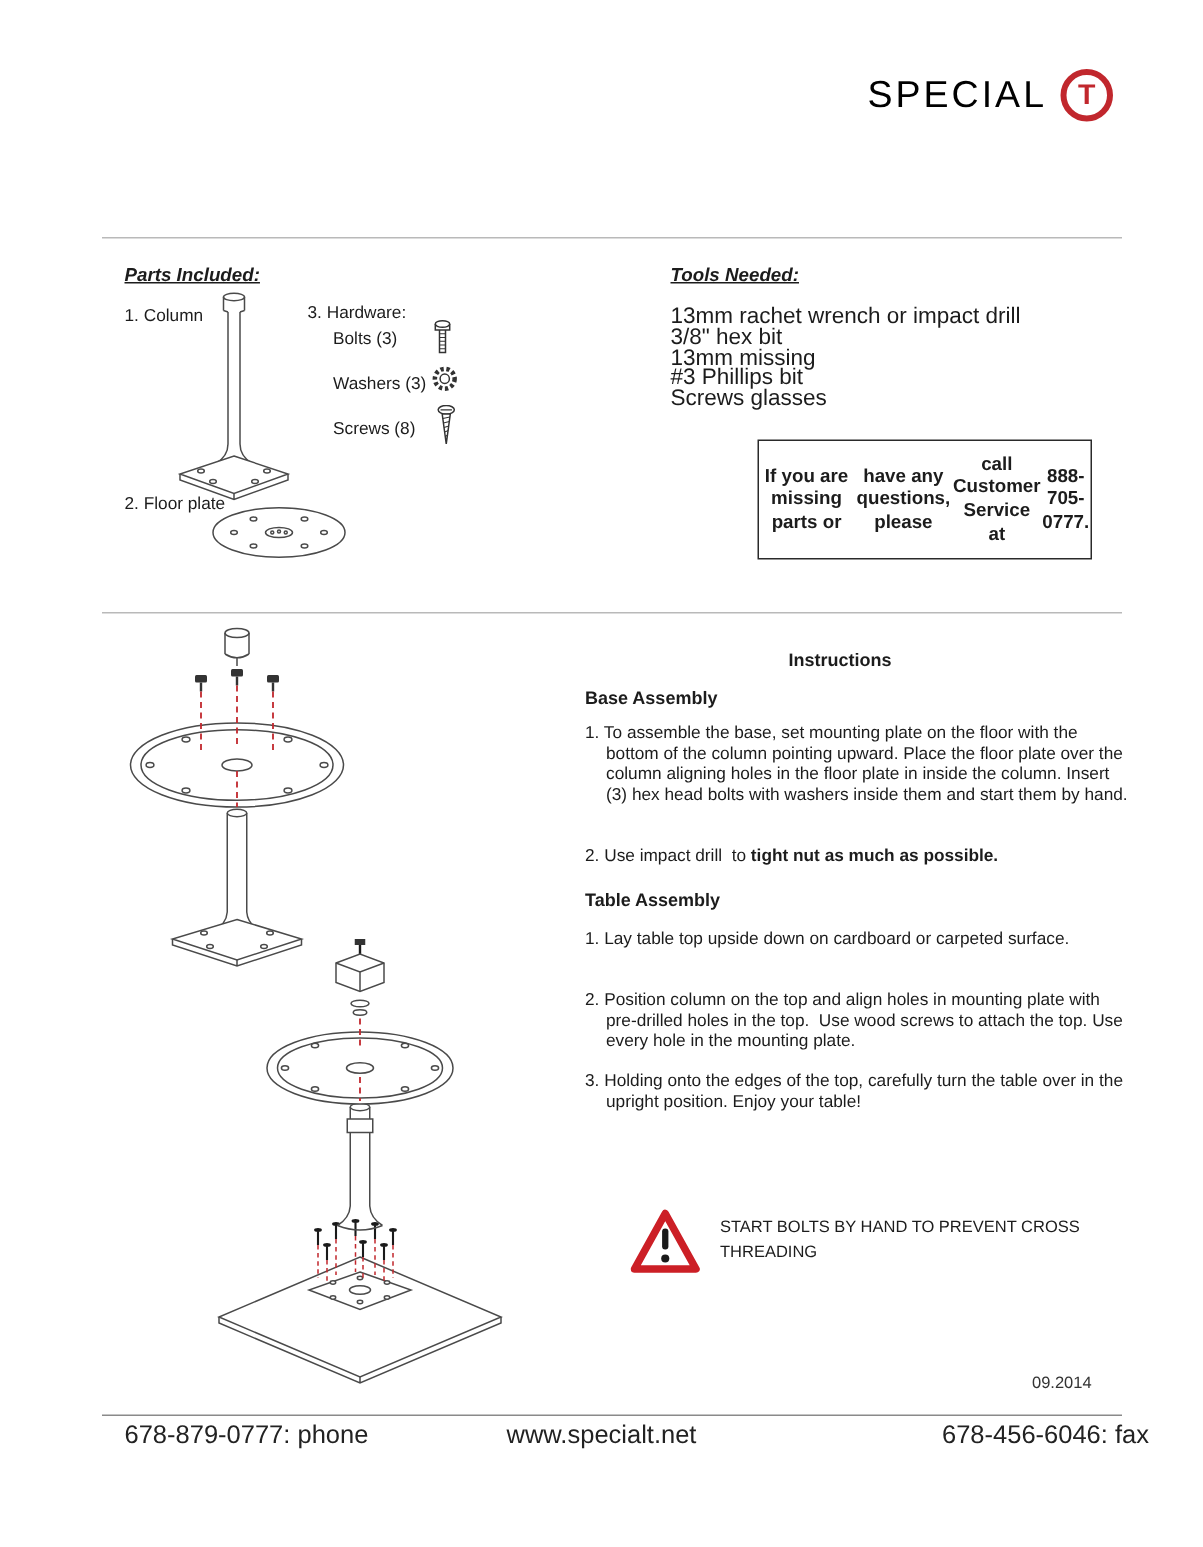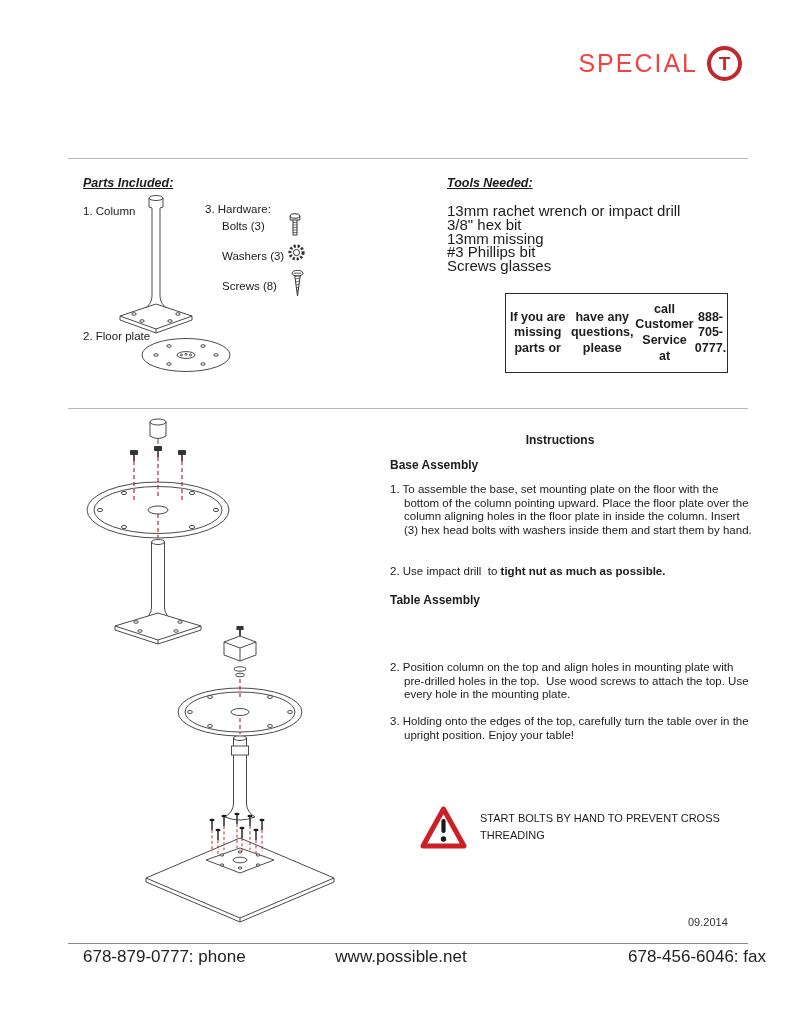--- a/index.html
+++ b/index.html
@@ -6,21 +6,21 @@
   .page {
     position:relative; width:802px; height:1031px; margin:0 auto;
     background:#ffffff; overflow:hidden;
     font-family:"Liberation Sans", sans-serif; color:#1c1c1c;
   }
   .abs { position:absolute; }
   .rule { position:absolute; left:68px; width:680px; border-top:1px solid #b9b9b9; }
 
   
   .logo { position:absolute; top:46px; right:60px; display:flex; align-items:center; gap:9px; }
-  .logo-brand { font-size:25px; letter-spacing:2px; color:#ef4444; font-weight:400; }
+  .logo-brand { font-size:25px; letter-spacing:2px; color:#000000; font-weight:400; }
   .logo-circle { width:27px; height:27px; border:4px solid #c1272d; border-radius:50%;
     display:flex; align-items:center; justify-content:center;
     color:#c1272d; font-weight:bold; font-size:19px; line-height:1; }
 
   .title { position:absolute; top:107px; left:0; width:100%; text-align:center;
     font-size:19px; font-weight:bold; font-style:italic; white-space:pre; }
 
   .sec-heading { font-size:12.5px; font-weight:bold; font-style:italic; text-decoration:underline; }
   .body-text { font-size:11.5px; line-height:13.6px; }
 
@@ -252,32 +252,33 @@
     </g>
   </svg>
 
   <div class="abs" style="left:390px; top:433px; width:340px; text-align:center; font-weight:bold; font-size:12px;">Instructions</div>
 
   <div class="mini-heading" style="top:458px;">Base Assembly</div>
   <div class="step" style="top:483px;">1. To assemble the base, set mounting plate on the floor with the bottom of the column pointing upward. Place the floor plate over the column aligning holes in the floor plate in inside the column. Insert (3) hex head bolts with washers inside them and start them by hand.</div>
   <div class="step" style="top:565px;"><span>2. Use impact drill  to </span><span class="bold">tight nut as much as possible.</span></div>
 
   <div class="mini-heading" style="top:593px;">Table Assembly</div>
+  <div class="step" style="top:620px;">1. Lay table top upside down on cardboard or carpeted surface.</div>
   <div class="step" style="top:661px;">2. Position column on the top and align holes in mounting plate with pre-drilled holes in the top.  Use wood screws to attach the top. Use every hole in the mounting plate.</div>
   <div class="step" style="top:715px;">3. Holding onto the edges of the top, carefully turn the table over in the upright position. Enjoy your table!</div>
 
   <div class="warning">
     <svg width="47" height="43" viewBox="0 0 47 43">
       <path d="M23.5 3 L44 40 L3 40 Z" fill="#ffffff" stroke="#cc1f26" stroke-width="5" stroke-linejoin="round"></path>
       <rect x="21.4" y="13" width="4.2" height="14" rx="2" fill="#1a1a1a"></rect>
       <circle cx="23.5" cy="33" r="2.7" fill="#1a1a1a"></circle>
     </svg>
     <div class="warning-text">START BOLTS BY HAND TO PREVENT CROSS THREADING</div>
   </div>
 
   <div class="date">09.2014</div>
 
   <div class="rule" style="top:943px; border-color:#8a8a8a;"></div>
   <div class="footer-item footer-phone">678-879-0777: phone</div>
-  <div class="footer-item footer-site">www.possible.net</div>
+  <div class="footer-item footer-site">www.specialt.net</div>
   <div class="footer-item footer-fax">678-456-6046: fax</div>
 
 </div>
 
 </body></html>

